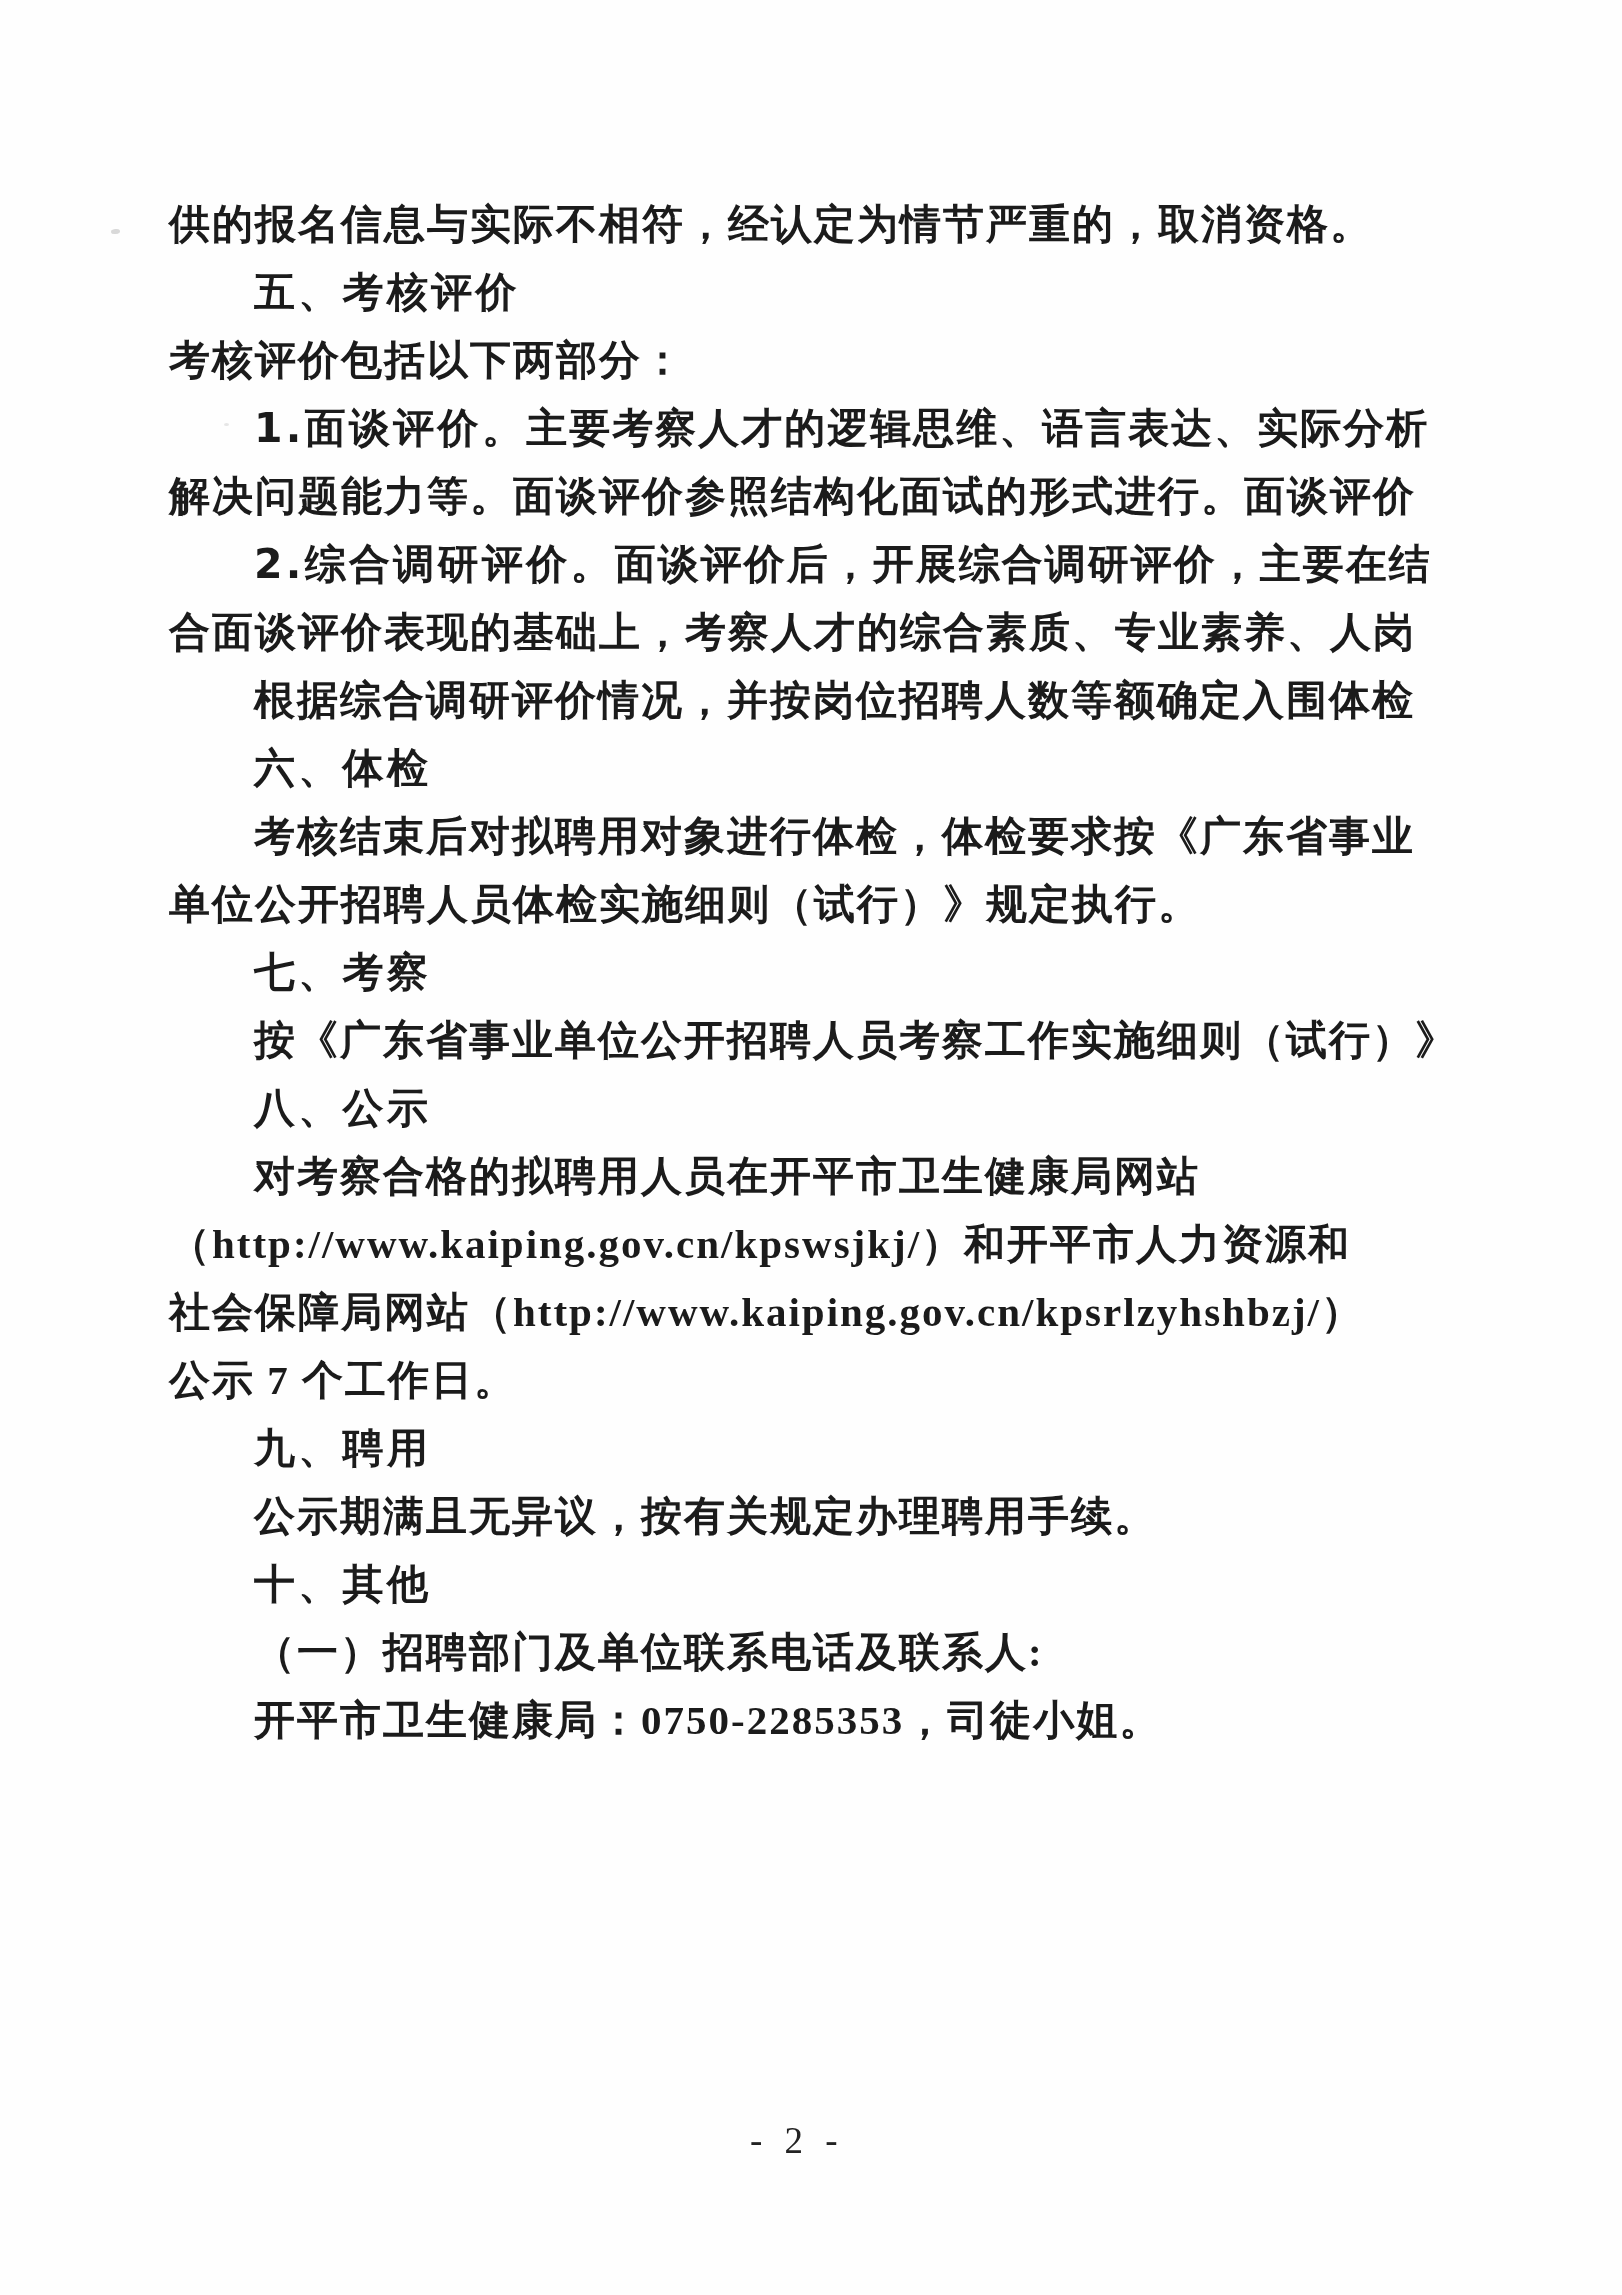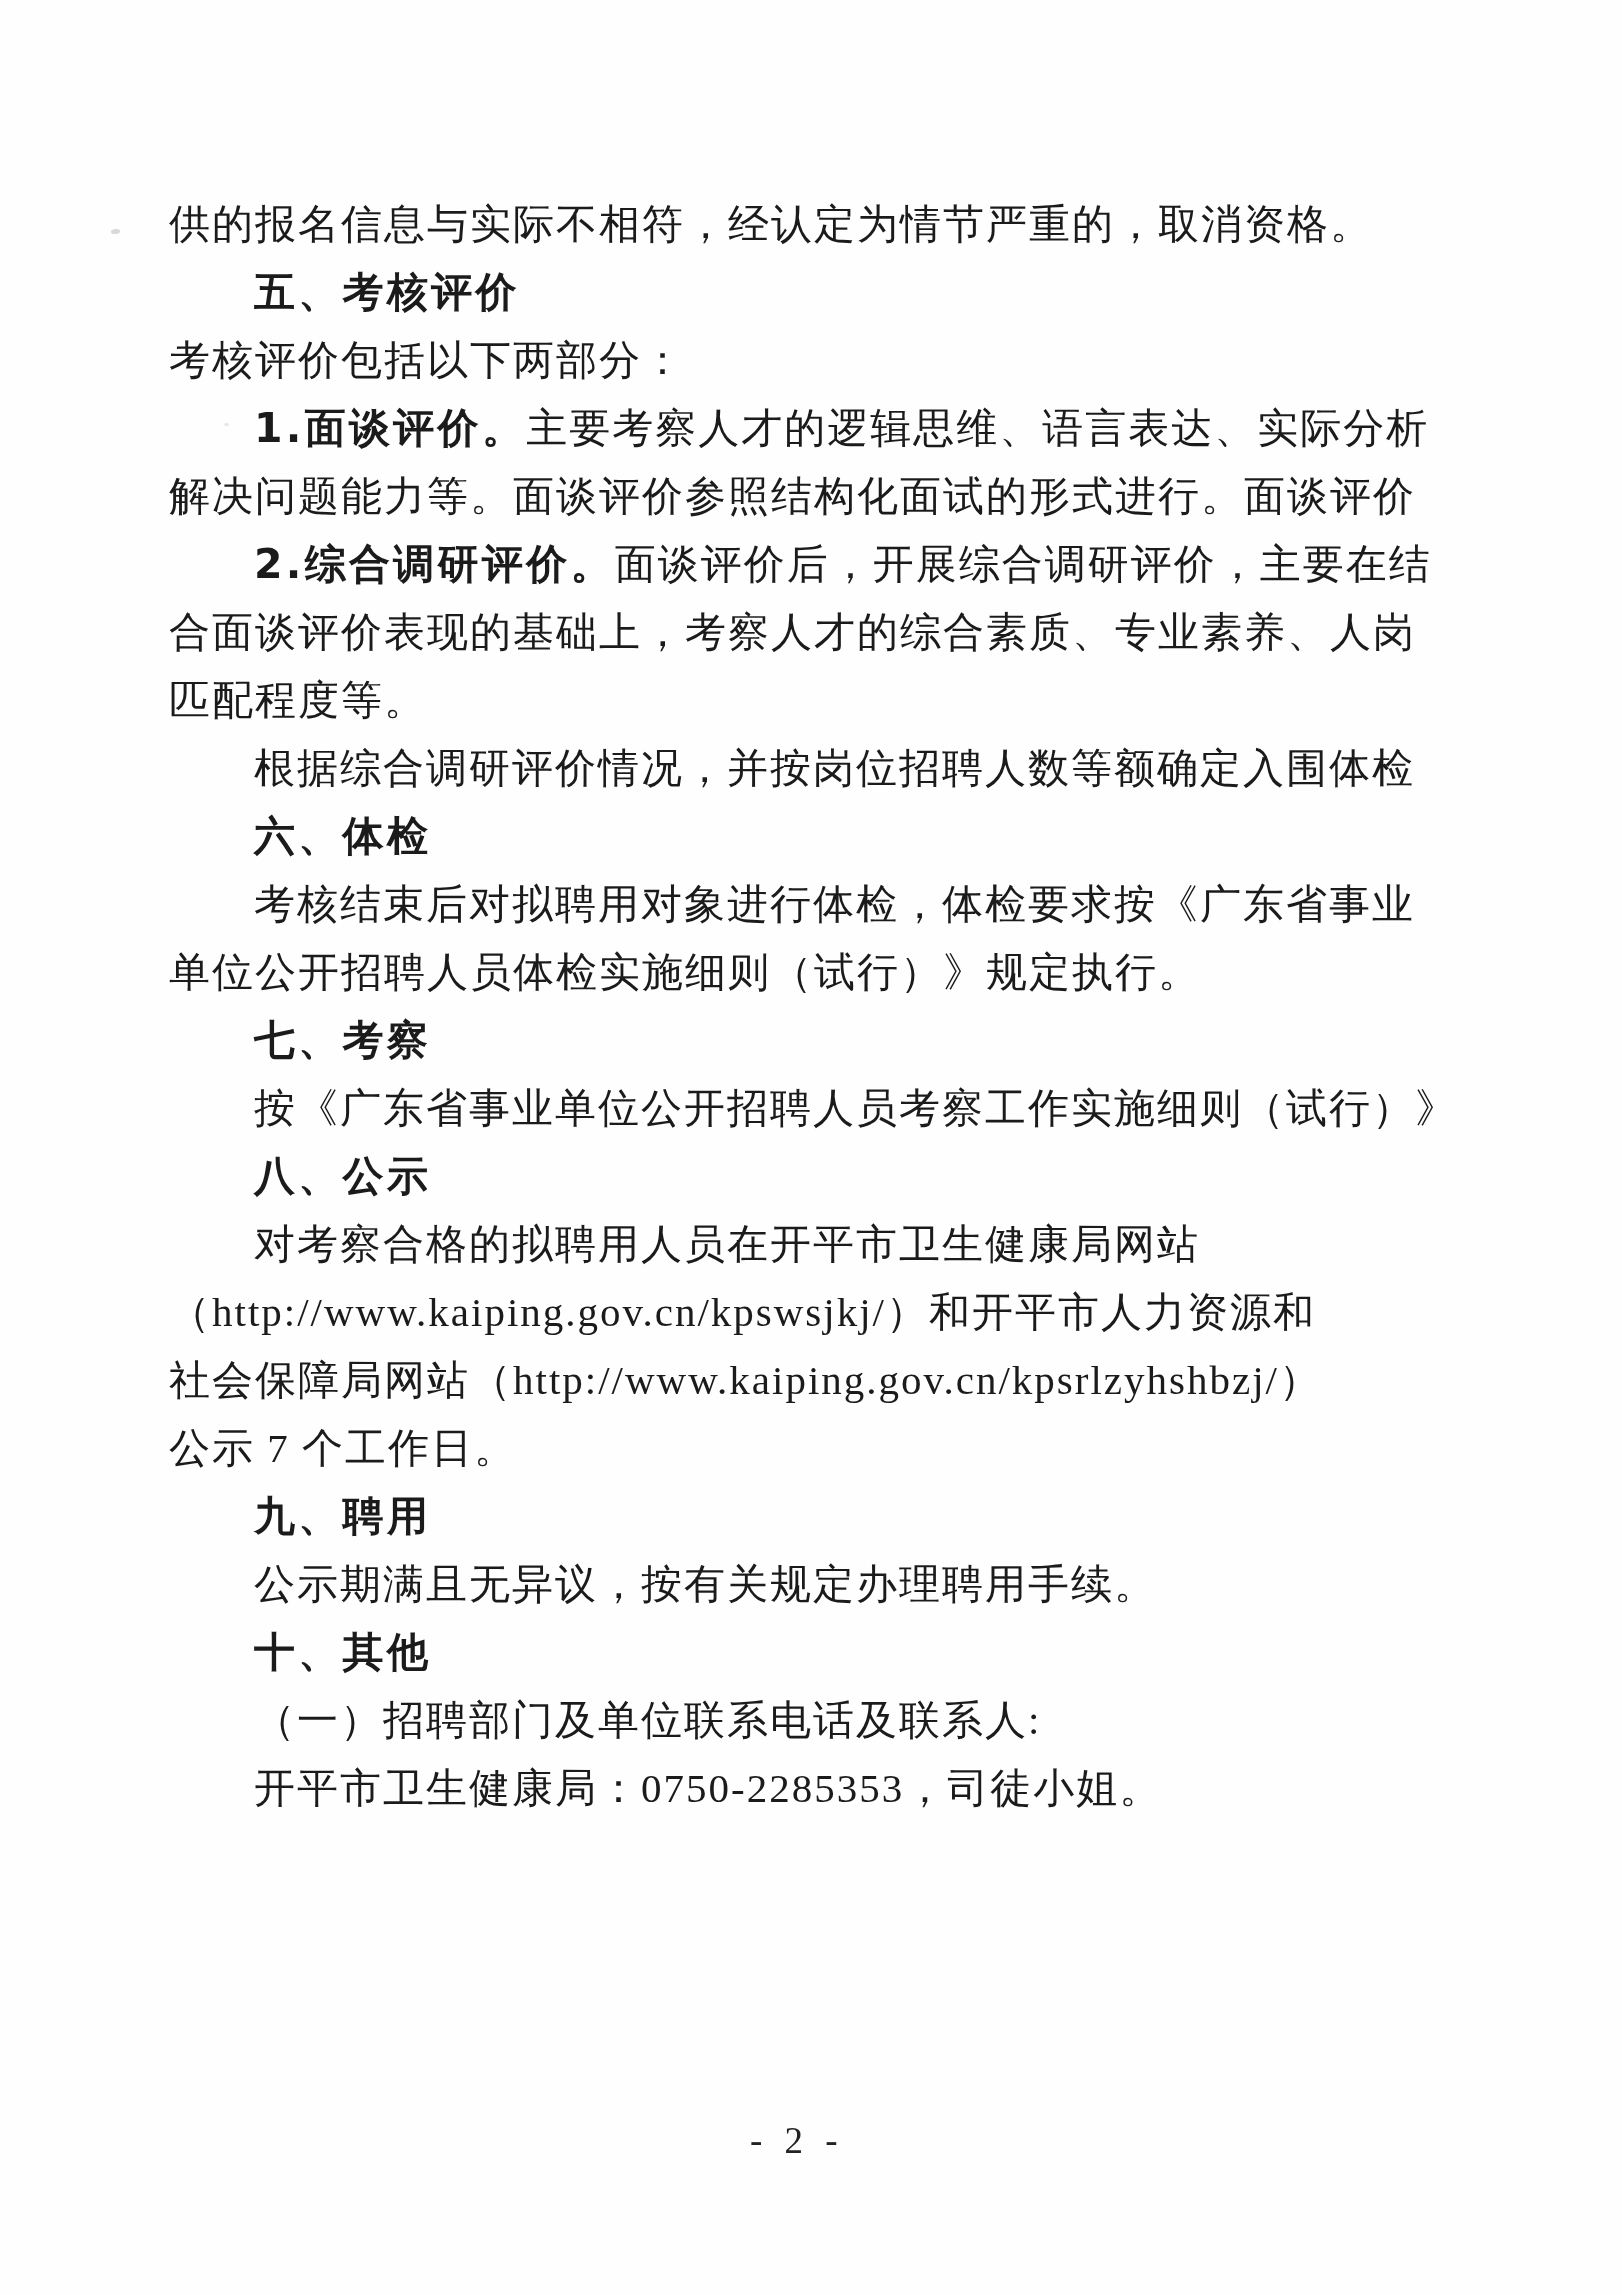--- a/index.html
+++ b/index.html
@@ -17,21 +17,21 @@
   }
   .line{
     height:68px;
     line-height:68px;
     font-size:41px;
     letter-spacing:2px;
     color:#1b1b1b;
     white-space:nowrap;
   }
   .line.ind2{padding-left:85px;}
-  .r{font-weight:normal;text-align:center;}
+  .r{font-weight:bold;text-align:center;}
   .b{
     font-weight:bold;
     font-family:"DejaVu Sans","Liberation Sans",sans-serif;
     letter-spacing:3.3px;
     text-align:right;
   }
   .page-num{
     position:absolute;
     top:2119px;left:0;width:1623px;
     text-align:center;
@@ -52,21 +52,20 @@
   <span class="speck s2"></span>
 
   <div class="content">
       <div class="line"><span class="r">供的报名信息与实际不相符，经认定为情节严重的，取消资格。</span></div>
       <div class="line ind2"><span class="b">五、考核评价</span></div>
       <div class="line"><span class="r">考核评价包括以下两部分：</span></div>
       <div class="line ind2"><span class="b">1.面谈评价。</span><span class="r">主要考察人才的逻辑思维、语言表达、实际分析</span></div>
       <div class="line"><span class="r">解决问题能力等。面谈评价参照结构化面试的形式进行。面谈评价</span></div>
       <div class="line ind2"><span class="b">2.综合调研评价。</span><span class="r">面谈评价后，开展综合调研评价，主要在结</span></div>
       <div class="line"><span class="r">合面谈评价表现的基础上，考察人才的综合素质、专业素养、人岗</span></div>
-      <div class="line"><span class="r">匹配程度等。</span></div>
       <div class="line ind2"><span class="r">根据综合调研评价情况，并按岗位招聘人数等额确定入围体检</span></div>
       <div class="line ind2"><span class="b">六、体检</span></div>
       <div class="line ind2"><span class="r">考核结束后对拟聘用对象进行体检，体检要求按《广东省事业</span></div>
       <div class="line"><span class="r">单位公开招聘人员体检实施细则（试行）》规定执行。</span></div>
       <div class="line ind2"><span class="b">七、考察</span></div>
       <div class="line ind2"><span class="r">按《广东省事业单位公开招聘人员考察工作实施细则（试行）》</span></div>
       <div class="line ind2"><span class="b">八、公示</span></div>
       <div class="line ind2"><span class="r">对考察合格的拟聘用人员在开平市卫生健康局网站</span></div>
       <div class="line"><span class="r">（http://www.kaiping.gov.cn/kpswsjkj/）和开平市人力资源和</span></div>
       <div class="line"><span class="r">社会保障局网站（http://www.kaiping.gov.cn/kpsrlzyhshbzj/）</span></div>

